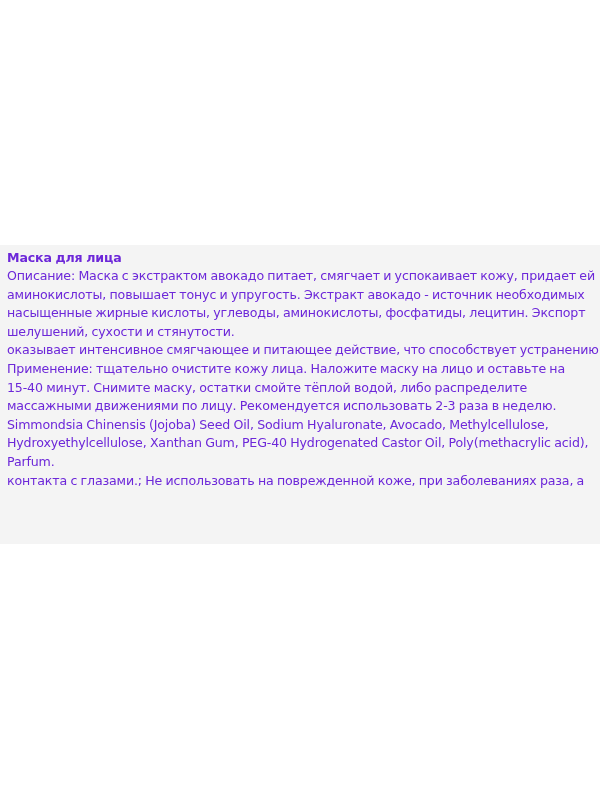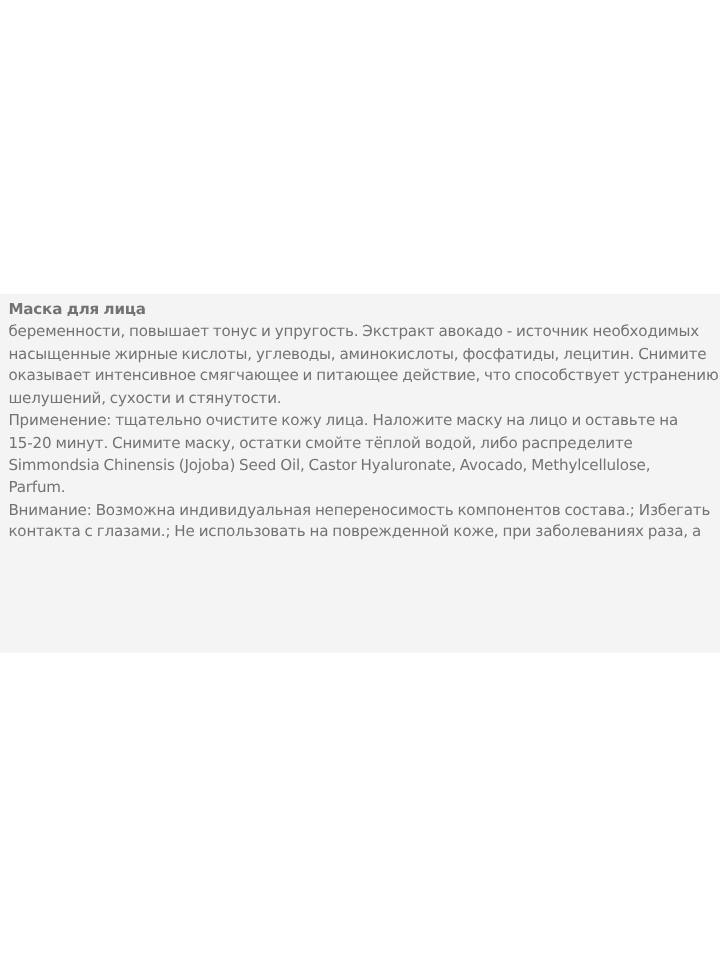--- a/index.html
+++ b/index.html
@@ -19,21 +19,21 @@
     .panel {
       position: absolute;
       left: 0;
       top: 245px;
       width: 600px;
       height: 299px;
       background: #f4f4f4;
       box-sizing: border-box;
       padding: 4px 0 0 7px;
       font-family: "DejaVu Sans", sans-serif;
-      color: #737373;
+      color: #6d28d9;
       font-size: 12.6px;
       line-height: 18.6px;
       letter-spacing: -0.15px;
       word-spacing: -0.5px;
     }
     .title {
       font-weight: bold;
       font-size: 12.6px;
       margin: 0 0 1px 0;
       line-height: 17px;
@@ -42,24 +42,26 @@
       white-space: nowrap;
       display: block;
     }
   </style>
 </head>
 <body>
 
 <div class="page">
   <div class="panel">
     <div class="title">Маска для лица</div>
-    <span class="line">беременности, повышает тонус и упругость. Экстракт авокадо - источник необходимых</span>
-    <span class="line">насыщенные жирные кислоты, углеводы, аминокислоты, фосфатиды, лецитин. Снимите</span>
+    <span class="line">Описание: Маска с экстрактом авокадо питает, смягчает и успокаивает кожу, придает ей</span>
+    <span class="line">аминокислоты, повышает тонус и упругость. Экстракт авокадо - источник необходимых</span>
+    <span class="line">насыщенные жирные кислоты, углеводы, аминокислоты, фосфатиды, лецитин. Экспорт</span>
+    <span class="line">шелушений, сухости и стянутости.</span>
     <span class="line">оказывает интенсивное смягчающее и питающее действие, что способствует устранению</span>
-    <span class="line">шелушений, сухости и стянутости.</span>
     <span class="line">Применение:  тщательно очистите кожу лица. Наложите маску на лицо и оставьте на</span>
-    <span class="line">15-20 минут. Снимите маску, остатки смойте тёплой водой, либо распределите</span>
-    <span class="line">Simmondsia Chinensis (Jojoba) Seed Oil, Castor Hyaluronate, Avocado, Methylcellulose,</span>
+    <span class="line">15-40 минут. Снимите маску, остатки смойте тёплой водой, либо распределите</span>
+    <span class="line">массажными движениями по лицу. Рекомендуется использовать 2-3 раза в неделю.</span>
+    <span class="line">Simmondsia Chinensis (Jojoba) Seed Oil, Sodium Hyaluronate, Avocado, Methylcellulose,</span>
+    <span class="line">Hydroxyethylcellulose, Xanthan Gum, PEG-40 Hydrogenated Castor Oil, Poly(methacrylic acid),</span>
     <span class="line">Parfum.</span>
-    <span class="line">Внимание: Возможна индивидуальная непереносимость компонентов состава.; Избегать</span>
     <span class="line">контакта с глазами.; Не использовать на поврежденной коже, при заболеваниях раза, а</span>
   </div>
 </div>
 
 </body></html>

